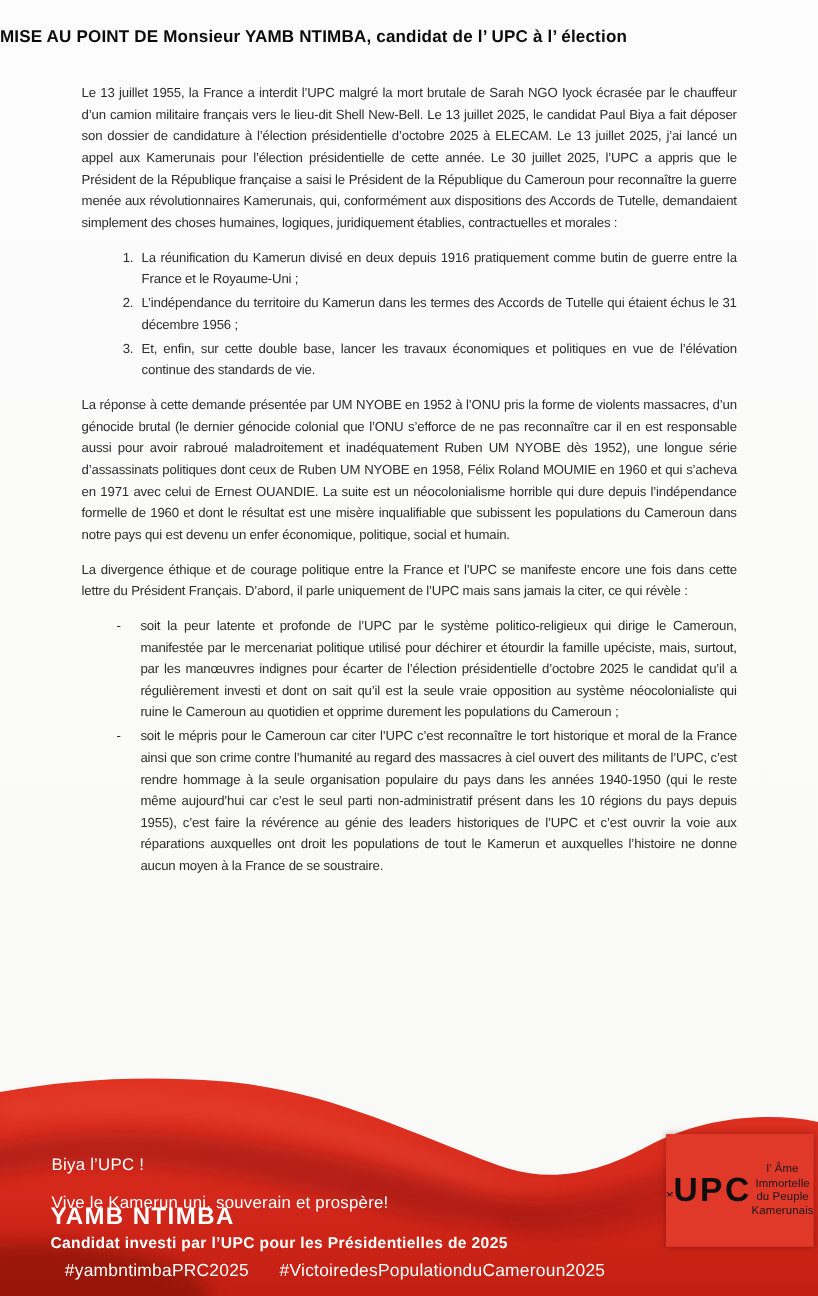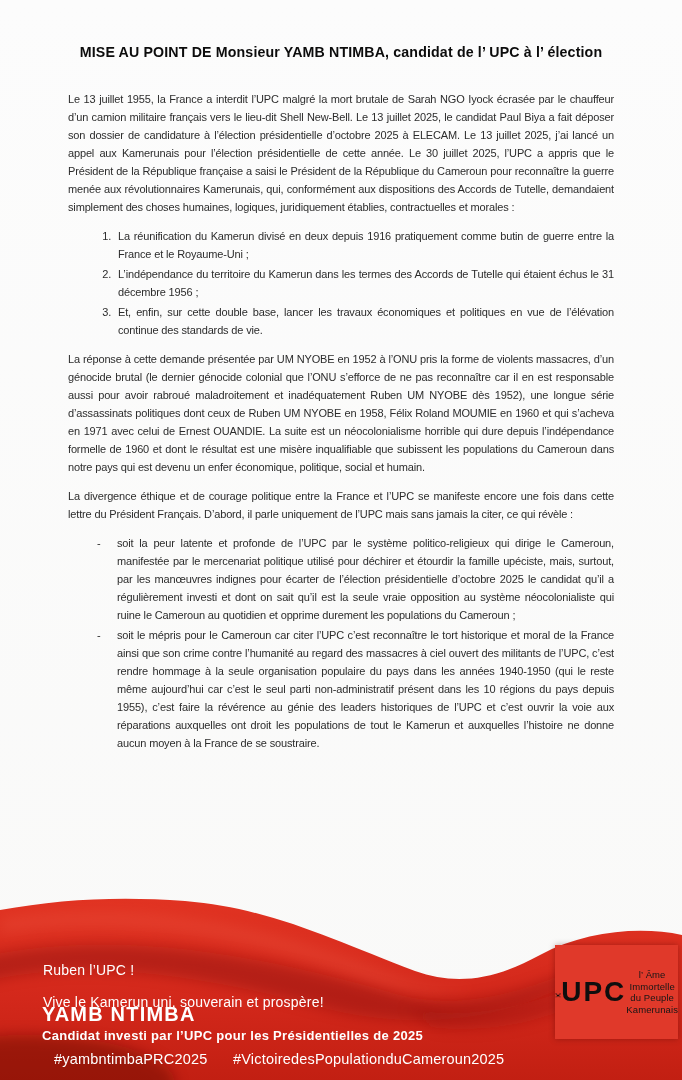--- a/index.html
+++ b/index.html
@@ -4,21 +4,21 @@
 <style>
   html,body{margin:0;padding:0;}
   body{
     width:682px;height:1080px;position:relative;overflow:hidden;
     background:#fdfdfd;
     font-family:"Liberation Sans",sans-serif;
   }
   .page{position:absolute;inset:0;background:linear-gradient(180deg,#fcfcfc 0%,#f9f9f8 100%);}
   
   .doc-title{
-    margin-top:40px;text-align:center;color:#0c0c0c;
+    margin-top:19px;text-align:left;color:#0c0c0c;
     font-weight:700;font-size:14.2px;line-height:24px;letter-spacing:.15px;
   }
   .doc-title .tline{white-space:nowrap;}
   
   .doc-body{
     margin:26px 68px 0 68px;width:546px;
     color:#2c2c2c;font-size:11px;line-height:18px;
     letter-spacing:-.15px;text-align:justify;
   }
   .doc-body p{margin:0 0 11px 0;}
@@ -97,21 +97,21 @@
         <filter id="soft" x="-40%" y="-40%" width="180%" height="180%">
           <feGaussianBlur stdDeviation="7"></feGaussianBlur>
         </filter>
       </defs>
       <path d="M0,25 C60,14 120,11 185,16 C270,23 330,54 415,86 C455,100 492,96 540,70 C585,46 640,41 682,50 L682,195 L0,195 Z" fill="url(#gradRed)"></path>
       <path d="M-20,72 C120,42 260,70 400,110 C470,128 545,100 605,70 C545,130 430,152 320,122 C200,90 80,72 -20,98 Z" fill="#7f0d08" opacity="0.38" filter="url(#soft)"></path>
       <ellipse cx="25" cy="198" rx="150" ry="48" fill="#6e0b06" opacity="0.5" filter="url(#soft)"></ellipse>
       <path d="M405,122 C470,142 560,112 625,82 C595,124 505,152 432,142 Z" fill="#8a100c" opacity="0.35" filter="url(#soft)"></path>
       <path d="M0,34 C140,16 260,36 400,92 C430,104 460,104 480,100 C440,112 400,110 340,86 C230,46 110,32 0,48 Z" fill="#ff7a60" opacity="0.18" filter="url(#soft)"></path>
     </svg>
-    <div class="slogan1">Ruben l’UPC !</div>
+    <div class="slogan1">Biya l’UPC !</div>
     <div class="slogan2">Vive le Kamerun uni, souverain et prospère!</div>
     <div class="cand-name">YAMB NTIMBA</div>
     <div class="cand-tag">Candidat investi par l’UPC pour les Présidentielles de 2025</div>
     <div class="tag1">#yambntimbaPRC2025</div>
     <div class="tag2">#VictoiredesPopulationduCameroun2025</div>
   </div>
 
   <div class="upc-logo">
     <svg class="crab" viewBox="0 0 84 60">
       <g fill="#111111" stroke="none">

